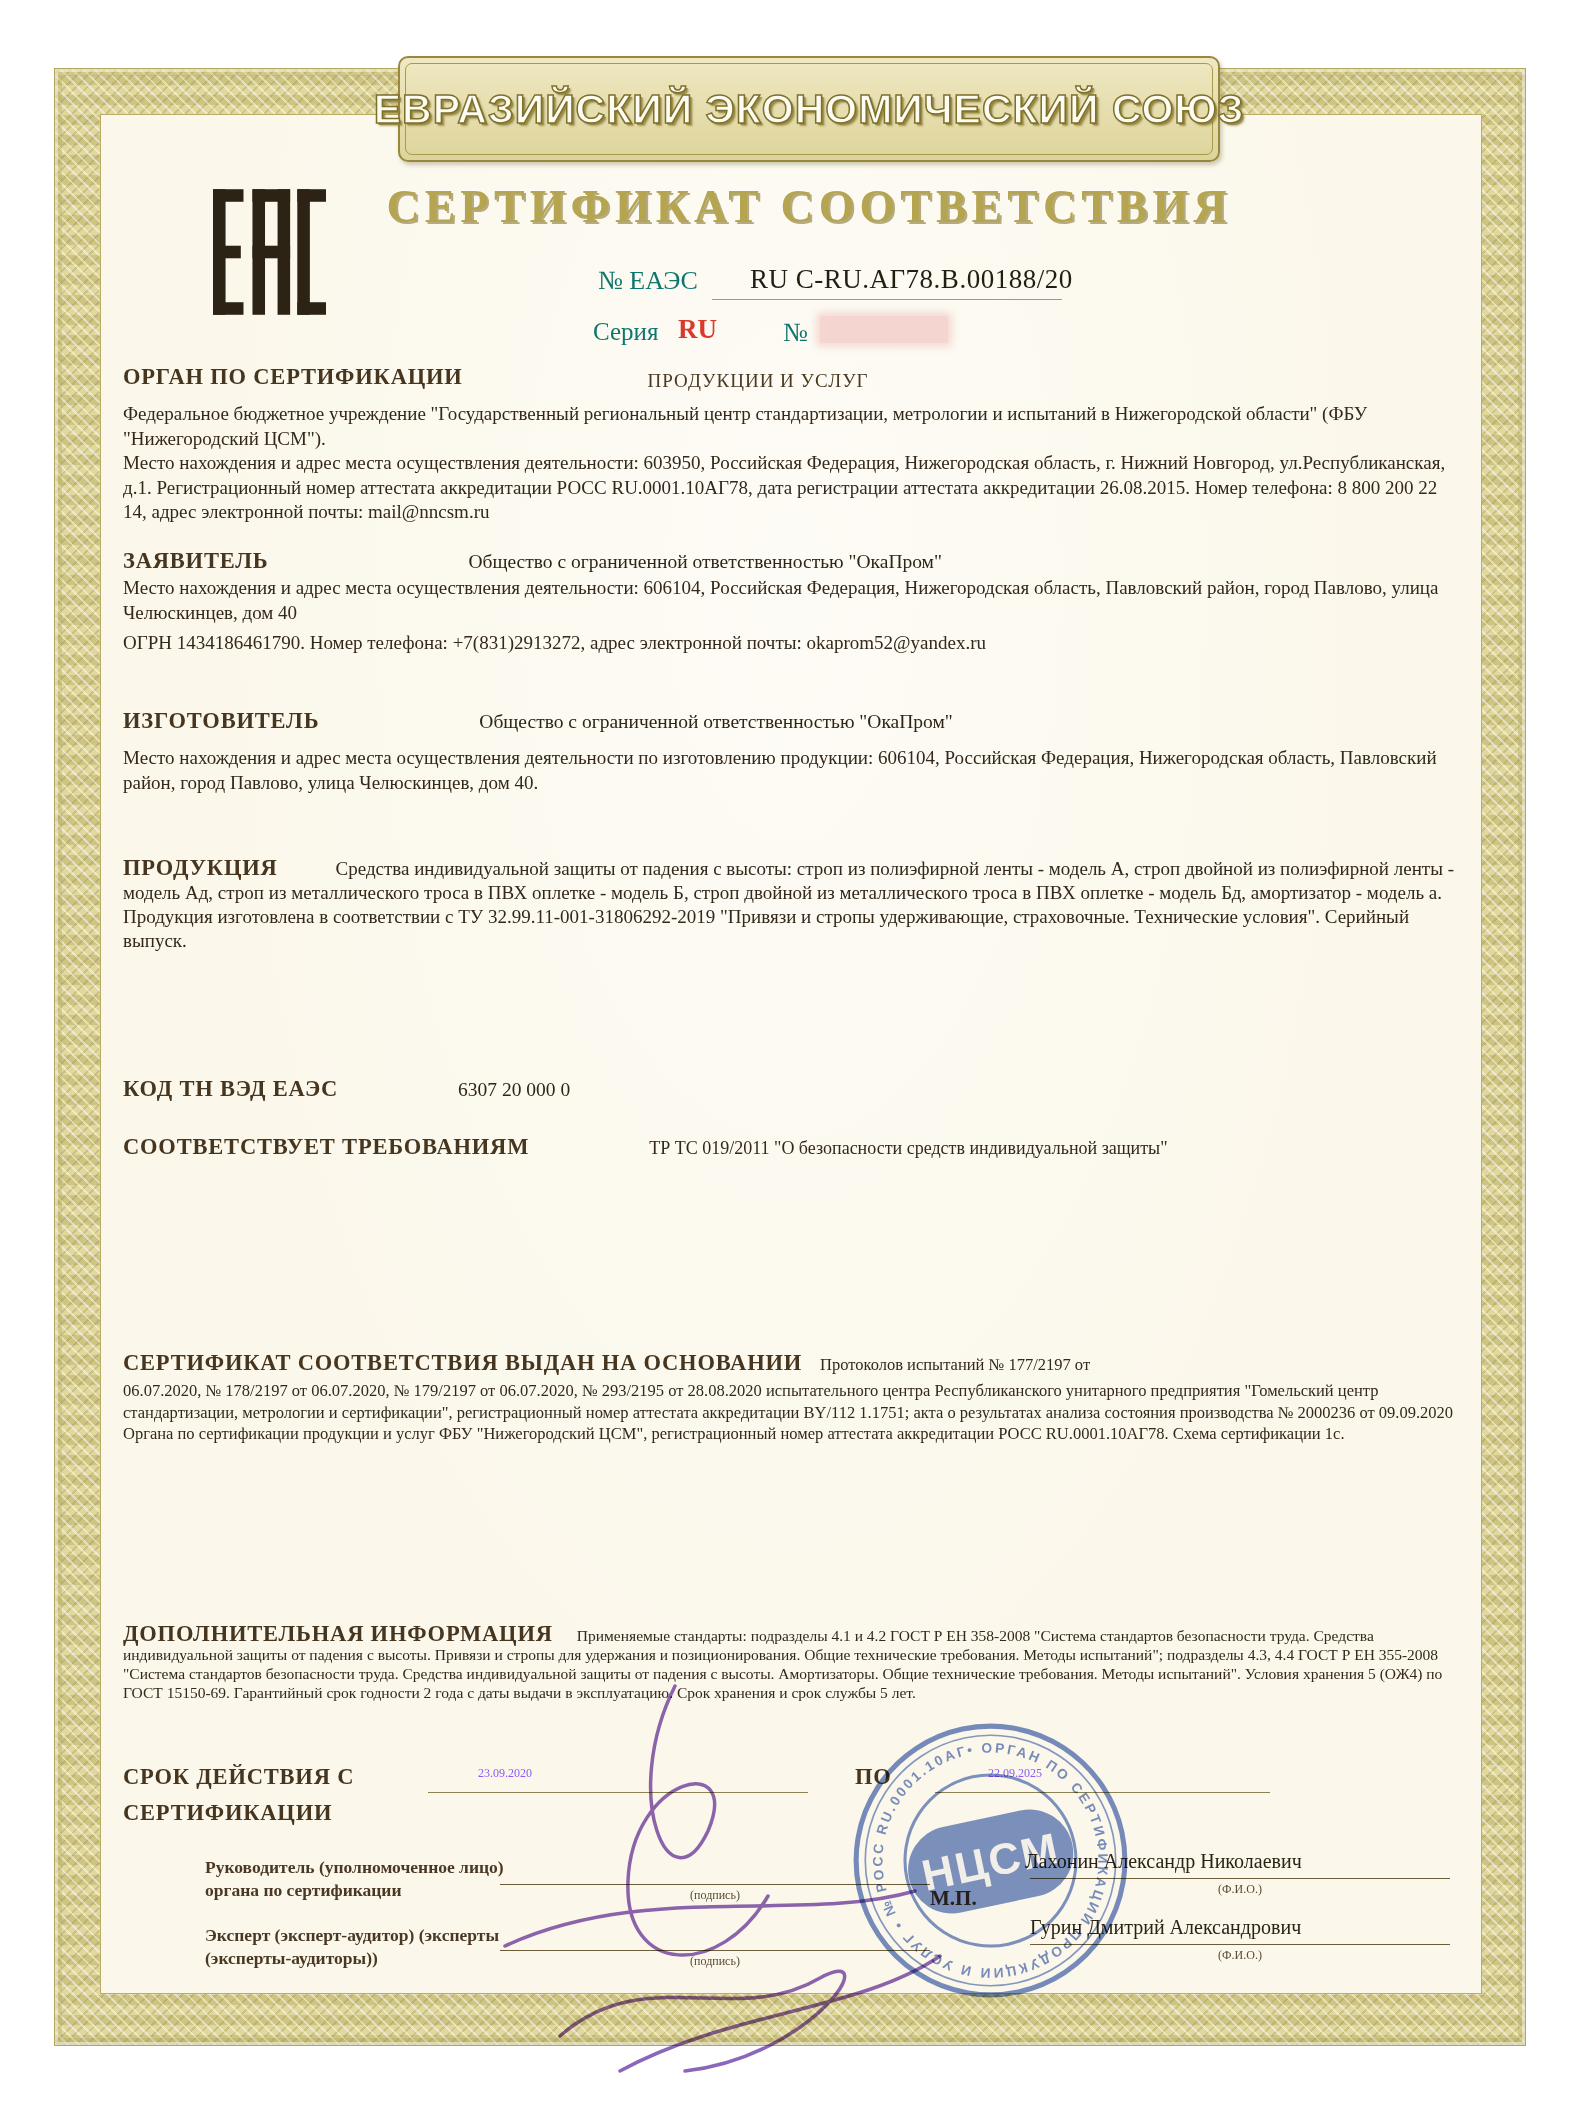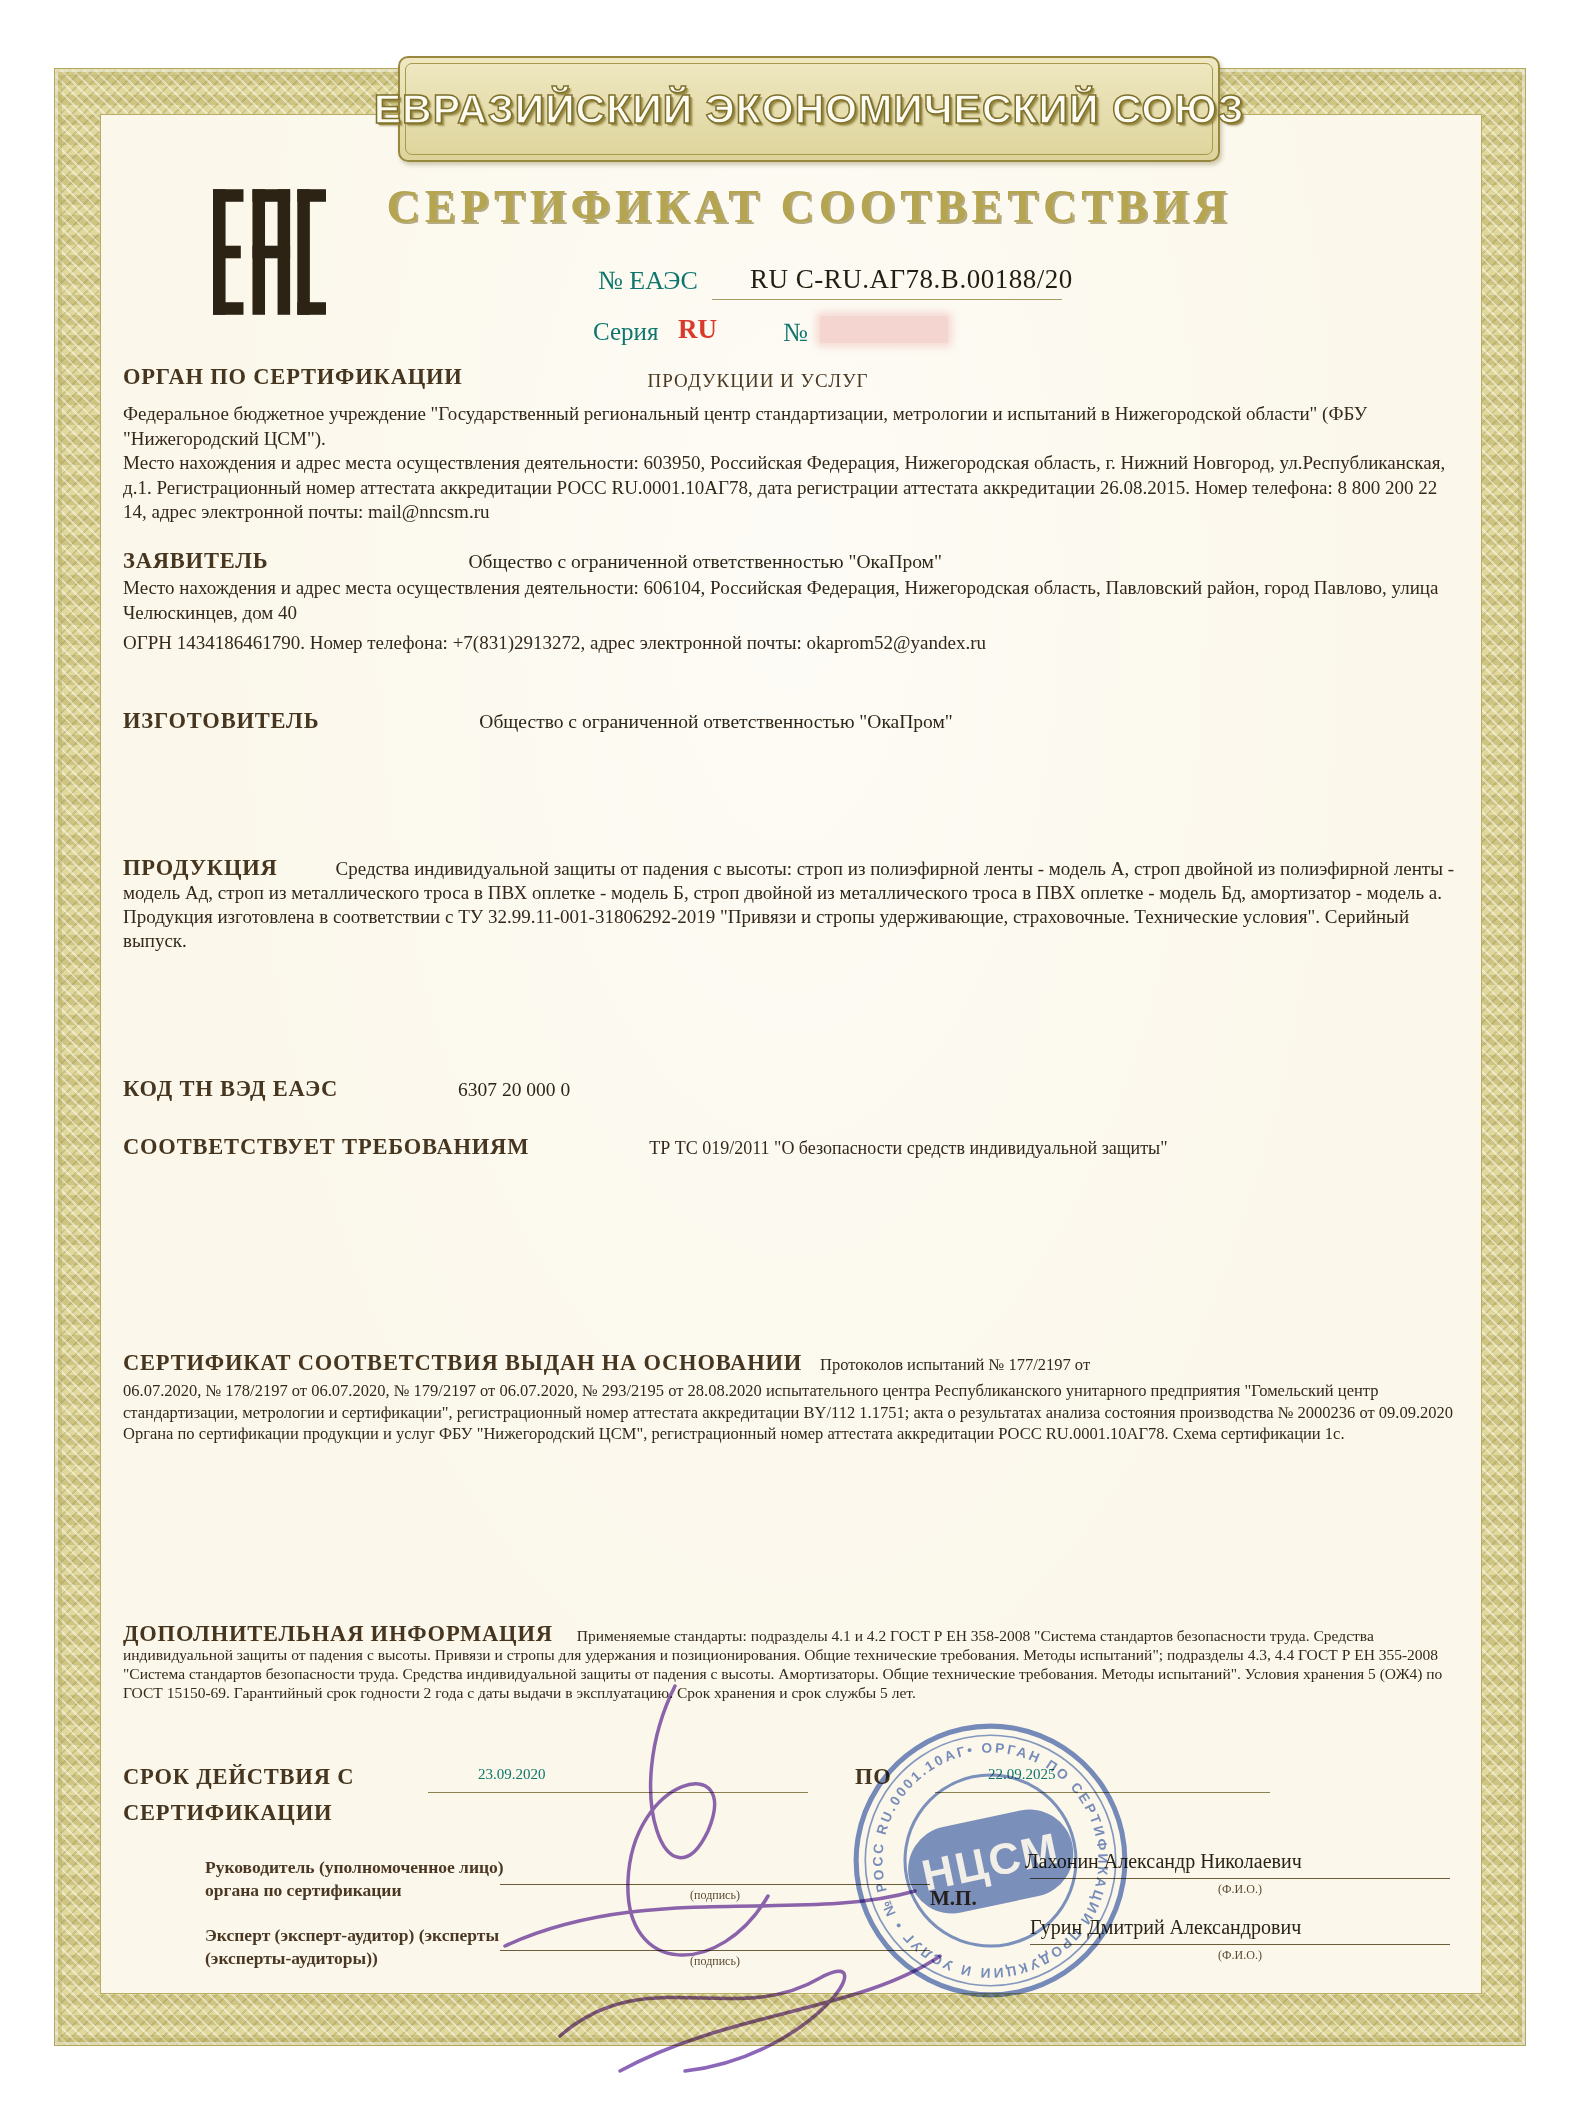--- a/index.html
+++ b/index.html
@@ -43,21 +43,21 @@
   
   .sec{position:absolute;left:123px;width:1334px;}
   .sec-h{font-weight:bold;font-size:22.5px;letter-spacing:.8px;color:#46351f;}
   .sub-h{font-size:19px;letter-spacing:1px;color:#4a3a22;}
   .body-t{font-size:19px;line-height:24.5px;color:#33281a;margin:0;}
   .body-s{font-size:16.5px;line-height:21.5px;color:#33281a;margin:0;}
   .body-xs{font-size:15.5px;line-height:19px;color:#33281a;margin:0;}
   .name-v{font-size:19.5px;color:#2e2517;}
   .hrow{display:flex;align-items:baseline;}
   
-  .date-v{position:absolute;font-size:15px;color:#0f766e;z-index:3;}
+  .date-v{position:absolute;font-size:12px;color:#8b5cf6;z-index:3;}
   .date-rule{position:absolute;border-bottom:1.5px solid #8d815０;border-bottom:1.5px solid #8d8150;z-index:2;}
   
   .sig-label{position:absolute;font-weight:bold;font-size:17.5px;line-height:23px;color:#4a3824;z-index:3;}
   .sig-rule{position:absolute;border-bottom:1.2px solid #6b5d3a;z-index:2;}
   .sig-cap{position:absolute;text-align:center;font-size:12px;color:#5a4a33;z-index:3;}
   .fio-name{position:absolute;font-size:20px;color:#2a2315;z-index:3;white-space:nowrap;}
   .mp{position:absolute;left:930px;top:1886px;font-weight:bold;font-size:21px;color:#4a3322;z-index:3;}
   .stamp{position:absolute;left:848px;top:1718px;z-index:5;opacity:.84;transform:rotate(-12deg);
     mix-blend-mode:multiply;}
   .sig-overlay{position:absolute;left:470px;top:1656px;z-index:6;mix-blend-mode:multiply;}
@@ -124,20 +124,21 @@
     </div>
     <p class="body-t" style="margin-top:2px;">Место нахождения и адрес  места осуществления деятельности: 606104, Российская Федерация, Нижегородская область, Павловский район, город Павлово, улица Челюскинцев, дом 40</p>
     <p class="body-t" style="margin-top:6px;">ОГРН 1434186461790. Номер телефона: +7(831)2913272, адрес электронной почты: okaprom52@yandex.ru</p>
   </div>
 
   <div class="sec" style="top:708px;">
     <div class="hrow">
       <span class="sec-h">ИЗГОТОВИТЕЛЬ</span>
       <span class="name-v" style="margin-left:160px;">Общество с ограниченной ответственностью "ОкаПром"</span>
     </div>
+    <p class="body-t" style="margin-top:12px;">Место нахождения и адрес  места осуществления деятельности по изготовлению продукции: 606104, Российская Федерация, Нижегородская область, Павловский район, город Павлово, улица Челюскинцев, дом 40.</p>
   </div>
 
   <div class="sec" style="top:856px;">
     <p class="body-t" style="line-height:24px;">
       <span class="sec-h" style="padding-right:58px;">ПРОДУКЦИЯ</span><span>Средства индивидуальной защиты от падения с высоты: строп из полиэфирной ленты - модель А, строп  двойной из полиэфирной ленты - модель Ад, строп из металлического троса в ПВХ оплетке - модель Б, строп двойной из металлического троса в ПВХ оплетке - модель Бд, амортизатор - модель а.  Продукция изготовлена в соответствии с ТУ 32.99.11-001-31806292-2019 "Привязи и стропы удерживающие, страховочные. Технические условия". Серийный выпуск.</span>
     </p>
   </div>
 
   <div class="sec" style="top:1076px;">
     <div class="hrow">

